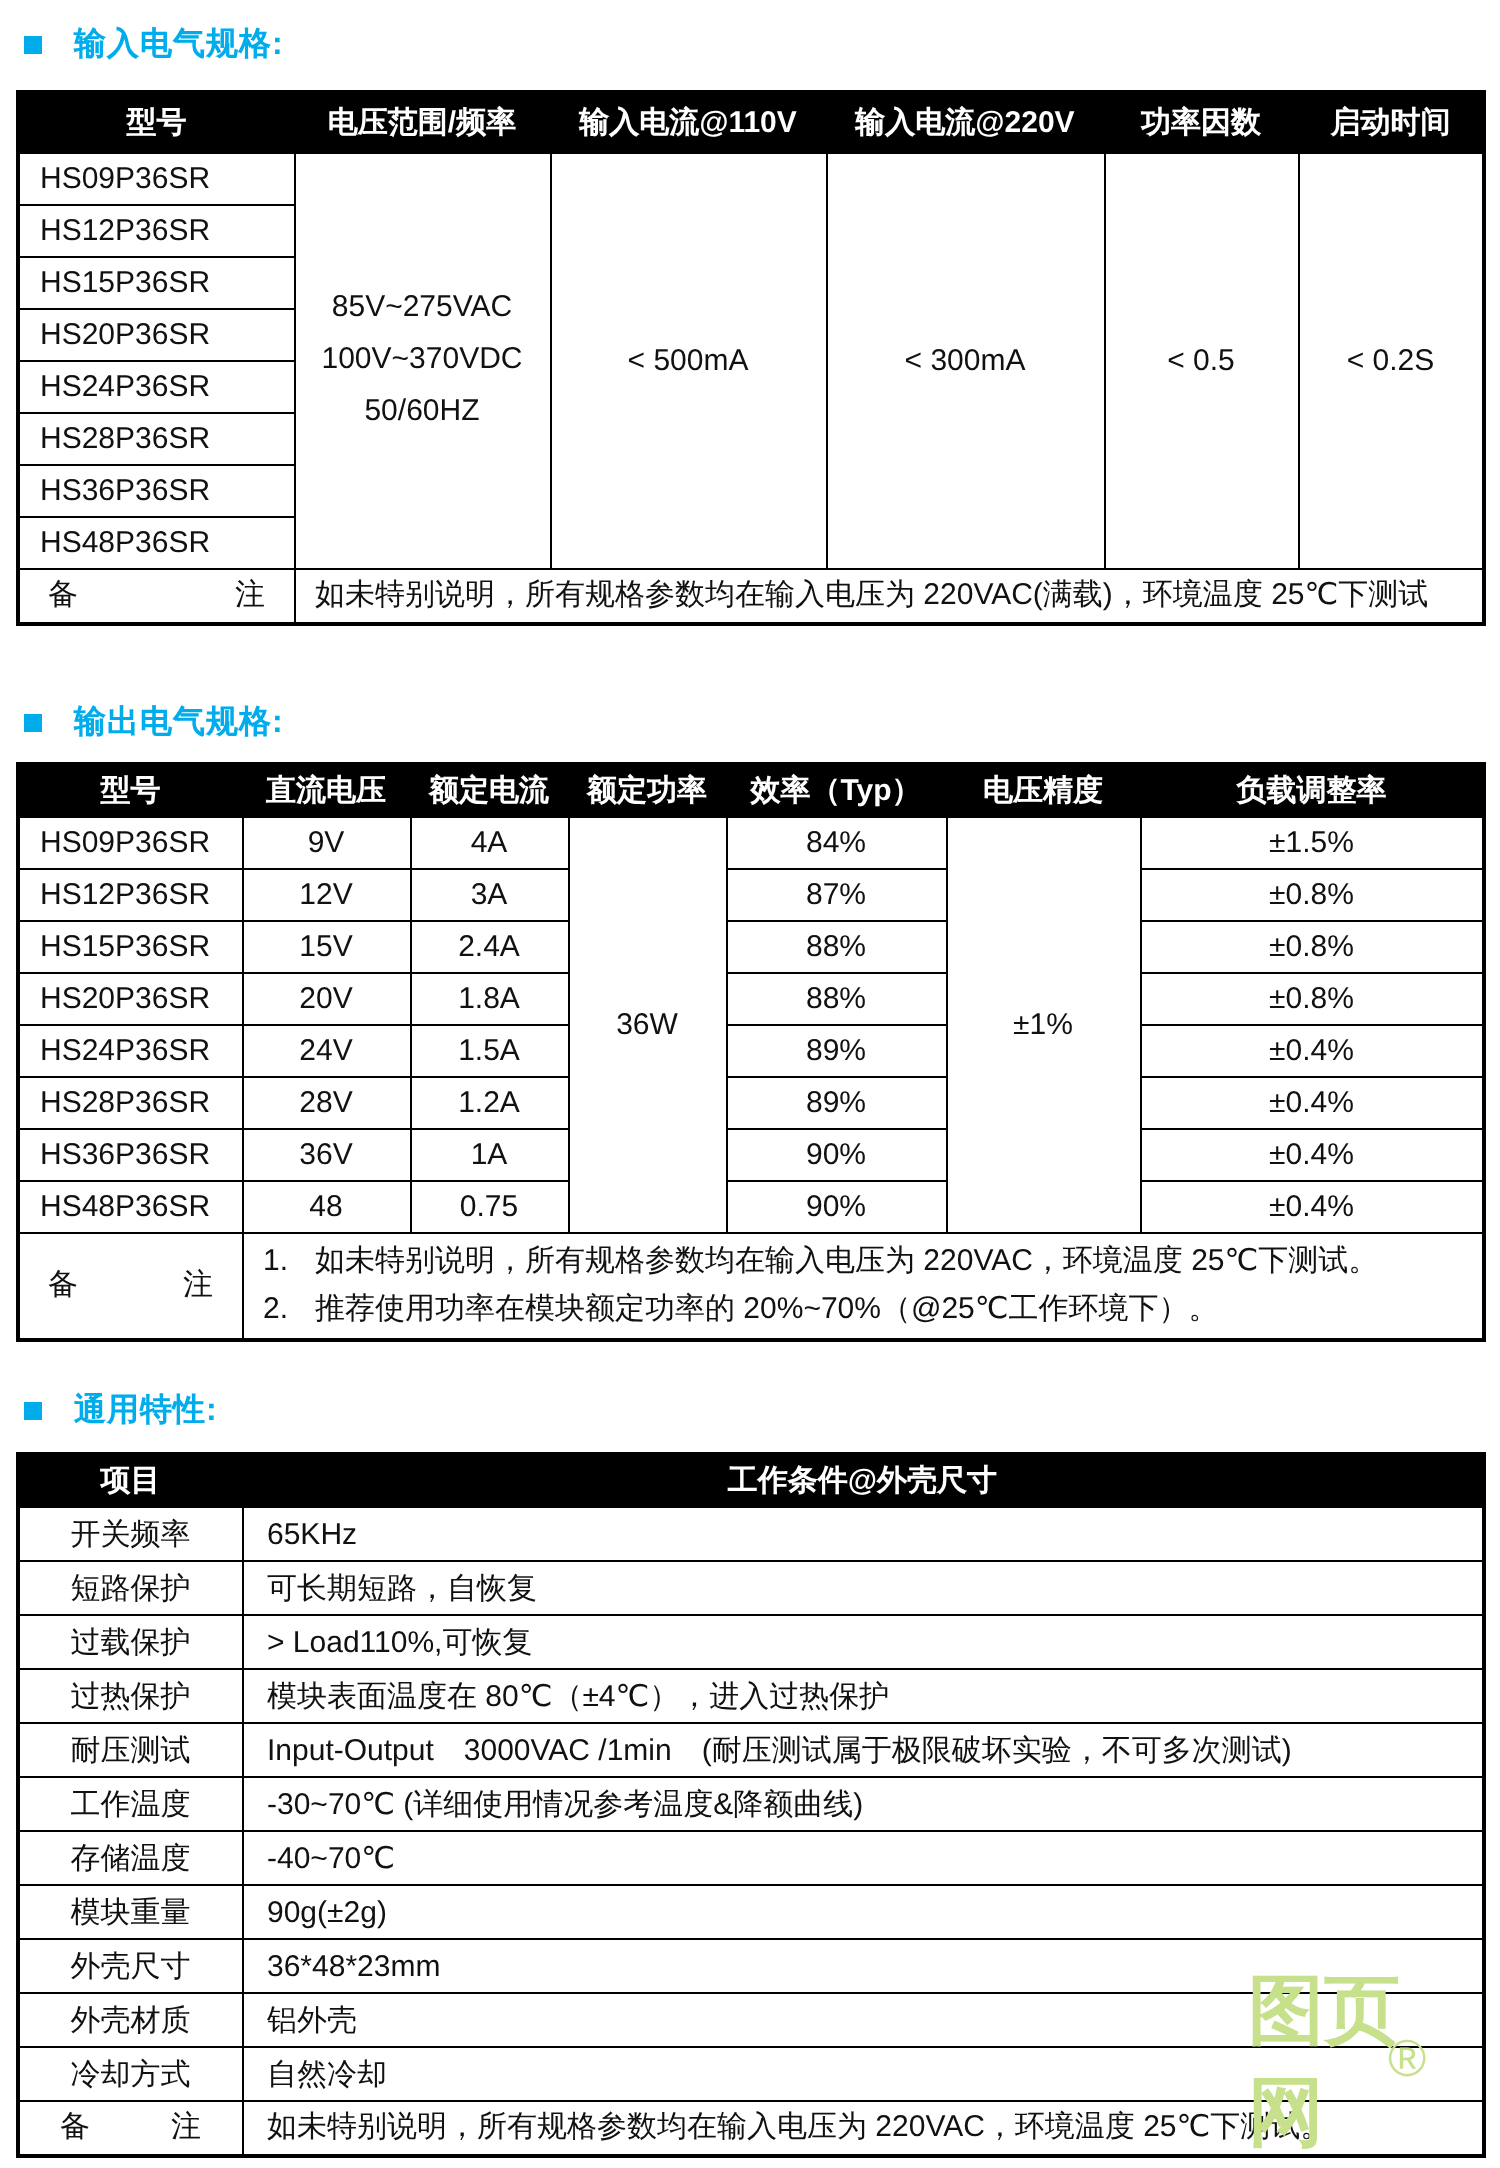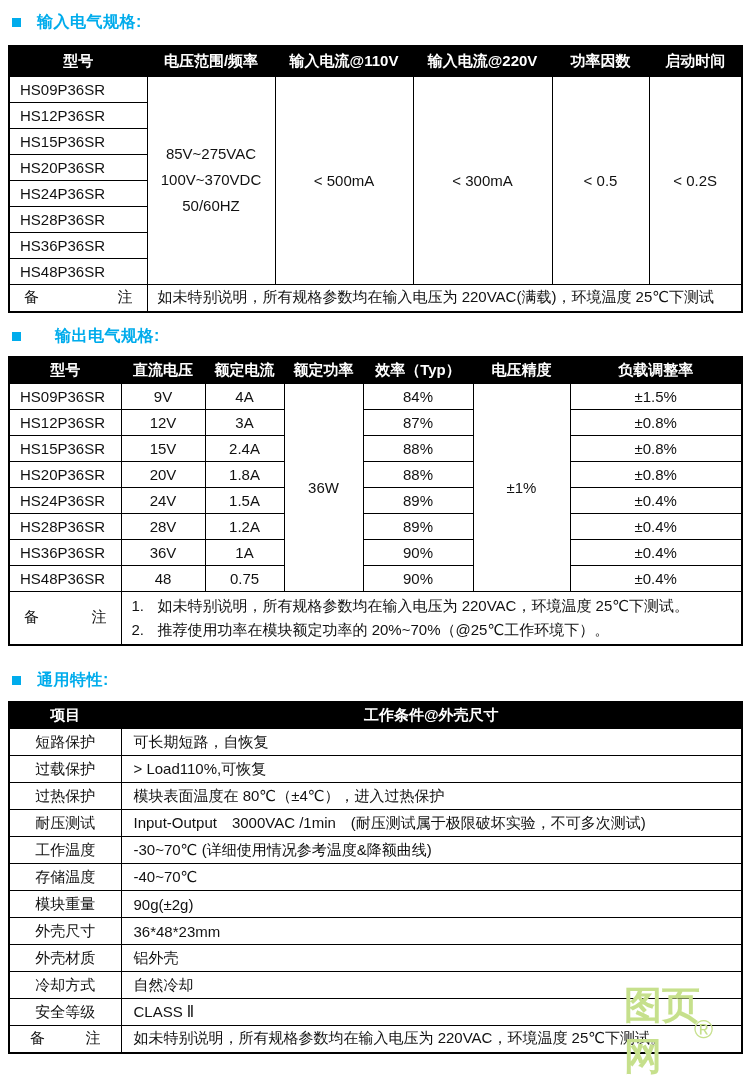--- a/index.html
+++ b/index.html
@@ -75,21 +75,21 @@
     padding-left: 10px;
   }
   .remark-list { text-align: left; padding: 2px 0 2px 10px; }
   .remark-line { line-height: 24px; white-space: nowrap; }
   .remark-line .no { display: inline-block; min-width: 26px; }
   .item-cell { text-align: center; }
   .value-cell { text-align: left; padding-left: 12px; }
   .mt12 { margin-top: 12px; }
   .mt9  { margin-top: 9px; }
   .mt10 { margin-top: 10px; }
-  .mt22 { margin-top: 13px; gap: 18px; }
+  .mt22 { margin-top: 38px; }
   .mt24 { margin-top: 24px; }
   .watermark {
     position: absolute;
     left: 620px; top: 1018px;
     width: 130px; height: 66px;
     color: #c6e08c;
     font-weight: bold;
     pointer-events: none;
   }
   .wm-main {
@@ -292,20 +292,24 @@
   <colgroup>
     <col style="width:112px">
       <col style="width:621px">
   </colgroup>
   <tbody>
       <tr>
     <th>项目</th>
     <th>工作条件@外壳尺寸</th>
   </tr>
   <tr>
+    <td class="item-cell">开关频率</td>
+    <td class="value-cell">65KHz</td>
+  </tr>
+  <tr>
     <td class="item-cell">短路保护</td>
     <td class="value-cell">可长期短路，自恢复</td>
   </tr>
   <tr>
     <td class="item-cell">过载保护</td>
     <td class="value-cell">&gt; Load110%,可恢复</td>
   </tr>
   <tr>
     <td class="item-cell">过热保护</td>
     <td class="value-cell">模块表面温度在 80℃（±4℃），进入过热保护</td>
@@ -330,24 +334,20 @@
     <td class="item-cell">外壳尺寸</td>
     <td class="value-cell">36*48*23mm</td>
   </tr>
   <tr>
     <td class="item-cell">外壳材质</td>
     <td class="value-cell">铝外壳</td>
   </tr>
   <tr>
     <td class="item-cell">冷却方式</td>
     <td class="value-cell">自然冷却</td>
-  </tr>
-  <tr>
-    <td class="item-cell">安全等级</td>
-    <td class="value-cell">CLASS Ⅱ</td>
   </tr>
   <tr>
     <td>
       <div class="remark-label narrow">
         <span>备</span>
         <span>注</span>
       </div>
     </td>
     <td class="value-cell">如未特别说明，所有规格参数均在输入电压为 220VAC，环境温度 25℃下测试。</td>
   </tr>

